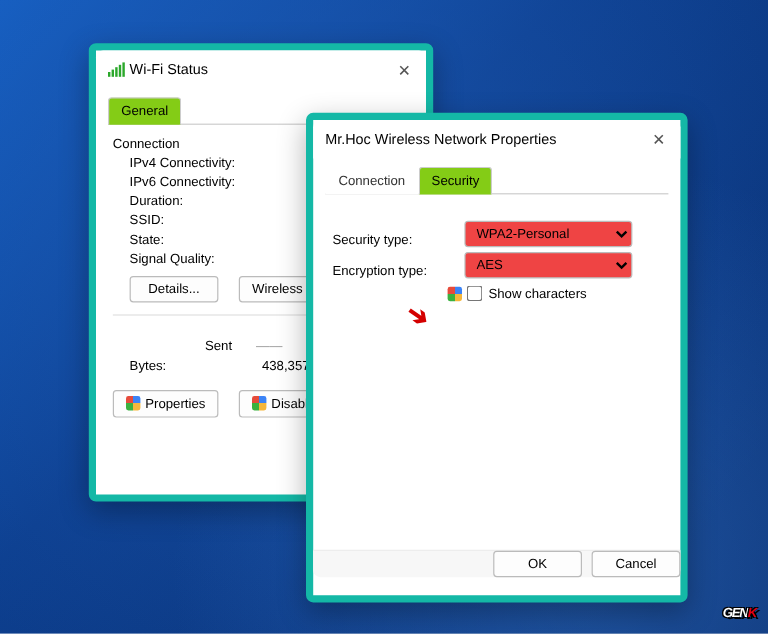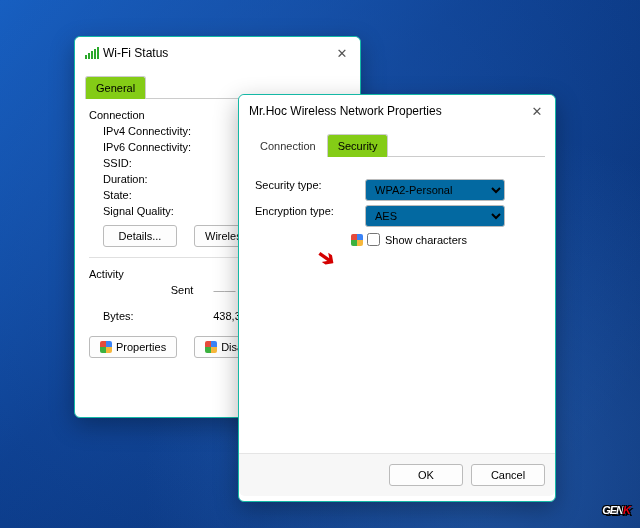--- a/index.html
+++ b/index.html
@@ -1,39 +1,39 @@
 <!DOCTYPE html>
 <html><head>
 <meta charset="utf-8">
 <style>
 *{box-sizing:border-box;margin:0;padding:0;font-family:"Segoe UI",Tahoma,sans-serif;font-size:11px}
 body{width:640px;height:528px;overflow:hidden;background:linear-gradient(135deg,#1560c4 0%,#0d3f8f 40%,#0a2f6f 100%);position:relative}
 .bg-curve{position:absolute;width:900px;height:900px;border-radius:50%;background:radial-gradient(circle,rgba(30,90,180,0.6) 0%,rgba(10,40,110,0) 70%);top:-300px;left:-200px}
 .bg-curve2{position:absolute;width:700px;height:700px;border-radius:50%;background:radial-gradient(circle,rgba(60,130,220,0.4) 0%,rgba(10,40,110,0) 70%);bottom:-300px;right:-200px}
 .watermark{position:absolute;bottom:8px;right:10px;font-size:22px;font-weight:900;font-style:italic;color:#fff;letter-spacing:-1px;text-shadow:2px 2px 0 #000,-1px -1px 0 #000,1px -1px 0 #000,-1px 1px 0 #000}
 .watermark .red{color:#e60012}
-.dialog{position:absolute;background:#fff;border:1px solid #14b8a6;border-radius:6px;box-shadow:0 8px 24px rgba(0,0,0,0.3)}
+.dialog{position:absolute;background:#fff;border:6px solid #14b8a6;border-radius:6px;box-shadow:0 8px 24px rgba(0,0,0,0.3)}
 .titlebar{display:flex;align-items:center;padding:8px 10px;background:#fff;border-radius:6px 6px 0 0}
 .titlebar .title{flex:1;font-size:12px}
 .titlebar .close{width:16px;height:16px;display:flex;align-items:center;justify-content:center;color:#555;cursor:pointer;font-size:13px}
 .dlg-body{padding:6px 10px 10px}
 .tabs{display:flex;border-bottom:1px solid #ccc;margin-bottom:4px}
 .tab{padding:5px 10px;border:1px solid transparent;border-bottom:none;cursor:pointer;position:relative;top:1px;background:#fff}
 .tab.active{border-color:#ccc;border-radius:3px 3px 0 0;background:#84cc16}
 .tab.inactive{color:#333}
-.row{display:flex;align-items:flex-start;margin:4px 0}
+.row{display:flex;align-items:flex-end;margin:4px 0}
 .row .label{width:120px}
-select,input[type=text],input[type=password]{border:1px solid #bbb;border-radius:3px;padding:3px 5px;width:140px;font-size:11px;background:#0369a1}
+select,input[type=text],input[type=password]{border:1px solid #bbb;border-radius:3px;padding:3px 5px;width:140px;font-size:11px;background:#ef4444}
 .btn{border:1px solid #bbb;border-radius:3px;padding:4px 10px;background:#fdfdfd;cursor:pointer;font-size:11px;min-width:74px}
 .shield{display:inline-block;width:12px;height:12px;background:conic-gradient(#3b83f6 0 90deg,#f6b73b 90deg 180deg,#3bb13f 180deg 270deg,#e64b3b 270deg 360deg);border-radius:2px;margin-right:4px;vertical-align:-2px}
 .checkbox-row{display:flex;align-items:flex-end;margin-top:6px;margin-left:120px}
 .checkbox-row input{margin-right:5px}
 .arrow{position:absolute;color:#d40000;font-size:22px;font-weight:bold;pointer-events:none}
 .btnrow{display:flex;gap:17px;margin-top:8px}
-.footer-btns{display:flex;justify-content:flex-end;gap:8px;padding:10px;border-top:1px solid #e5e5e5;background:#f7f7f7;border-radius:0 0 6px 6px}
+.footer-btns{display:flex;justify-content:flex-end;gap:8px;border-top:1px solid #e5e5e5;background:#f7f7f7;border-radius:0 0 6px 6px}
 .signal-icon{display:inline-flex;align-items:flex-end;gap:1px;margin-right:4px}
 .signal-icon span{width:2px;background:#2ba82b;display:inline-block}
 .signal-icon span:nth-child(1){height:4px}.signal-icon span:nth-child(2){height:6px}.signal-icon span:nth-child(3){height:8px}.signal-icon span:nth-child(4){height:10px}.signal-icon span:nth-child(5){height:12px}
 .net-icon{color:#1a6bd8;font-size:18px}
 </style>
 </head>
 <body>
 <div class="bg-curve"></div>
 <div class="bg-curve2"></div>
 
@@ -56,58 +56,57 @@
     <div style="padding:6px 4px">
       <div style="margin-bottom:4px">Connection</div>
       <div style="padding-left:14px">
         <div class="row">
             <span class="label">IPv4 Connectivity:</span>
           </div>
         <div class="row">
             <span class="label">IPv6 Connectivity:</span>
           </div>
         <div class="row">
-            <span class="label">SSID:</span>
+            <span class="label">Duration:</span>
           </div>
         <div class="row">
-            <span class="label">Duration:</span>
+            <span class="label">SSID:</span>
           </div>
         <div class="row">
             <span class="label">State:</span>
           </div>
         <div class="row">
             <span class="label">Signal Quality:</span>
           </div>
       </div>
       <div class="btnrow" style="padding-left:14px;margin-top:8px">
         <button class="btn">Details...</button>
         <button class="btn" style="min-width:90px">Wireless Prope</button>
       </div>
       <hr style="margin:10px 0;border:none;border-top:1px solid #e0e0e0">
-      <div style="margin-bottom:4px">Activity</div>
       <div style="padding-left:14px">
         <div class="row" style="justify-content:center;gap:20px">
           <span>Sent</span>
           <span style="color:#999">——</span>
           <span class="net-icon">🖥</span>
         </div>
         <div class="row">
           <span class="label" style="width:70px">Bytes:</span>
           <span style="text-align:right;width:80px;display:inline-block">438,357</span>
         </div>
       </div>
       <div class="btnrow" style="margin-top:14px">
         <button class="btn"><span class="shield"></span><span>Properties</span></button>
         <button class="btn"><span class="shield"></span><span>Disable</span></button>
       </div>
     </div>
   </div>
 </div>
 
-<div class="dialog" style="left:238px;top:94px;width:318px;height:408px">
+<div class="dialog" style="left:255px;top:94px;width:318px;height:408px">
   <div class="titlebar">
     <span class="title">Mr.Hoc Wireless Network Properties</span>
     <span class="close">✕</span>
   </div>
   <div class="dlg-body" style="height:326px;position:relative">
     <div class="tabs">
       <div class="tab inactive">Connection</div>
       <div class="tab active">Security</div>
     </div>
     <div style="padding:14px 6px">

